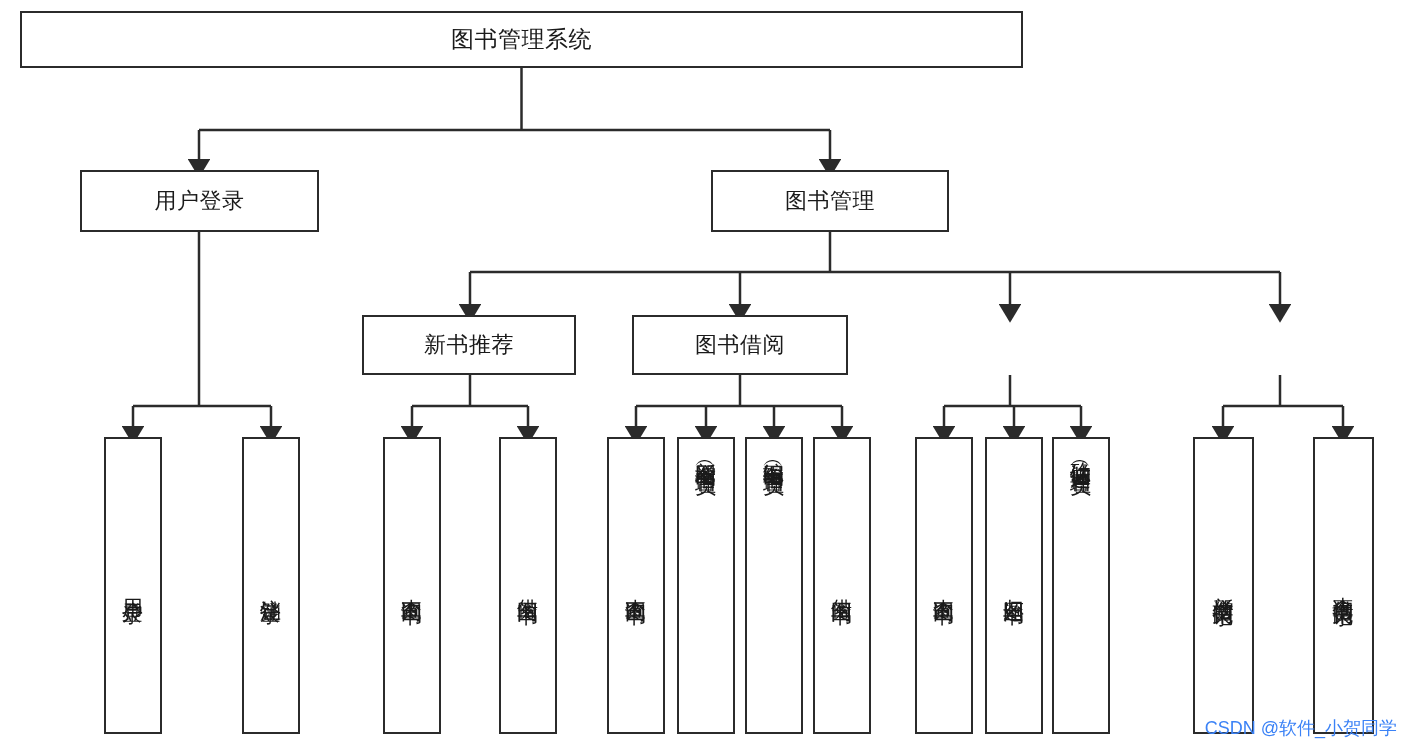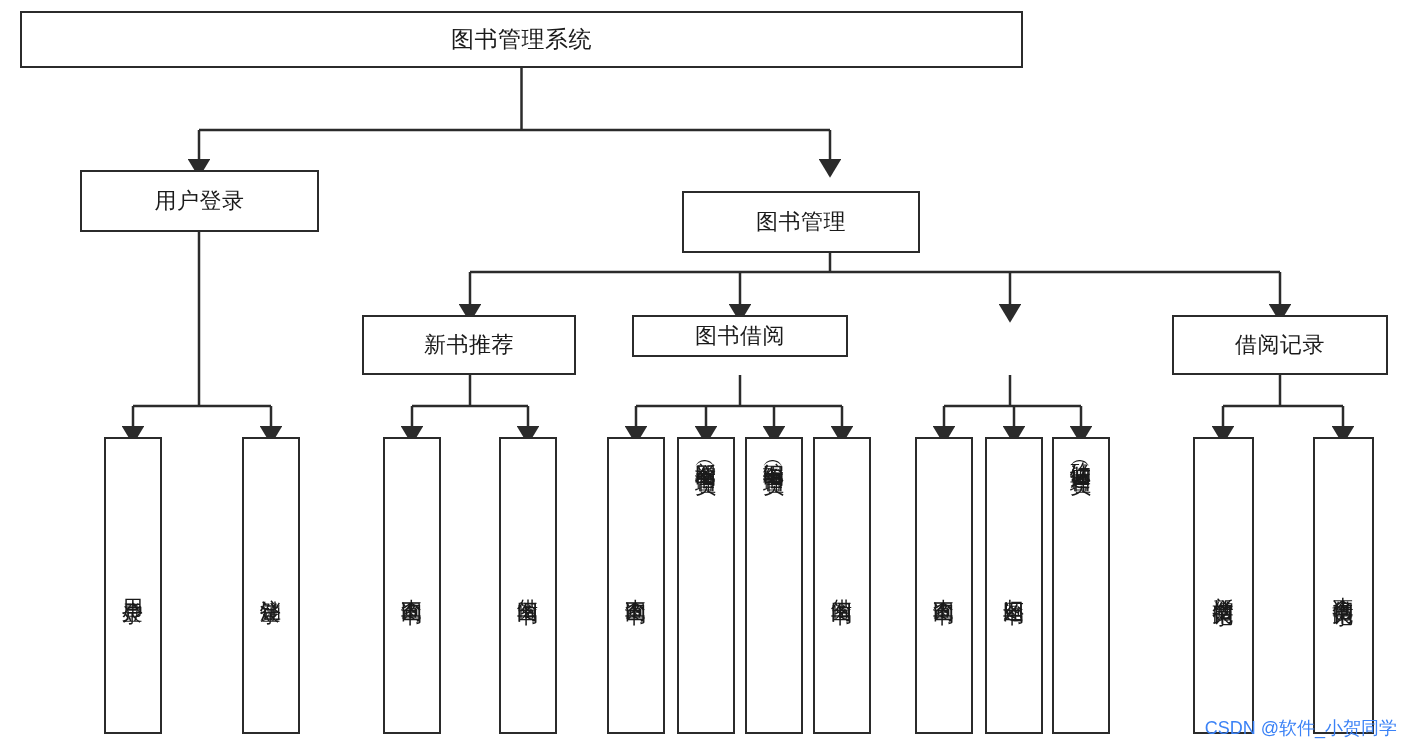--- a/index.html
+++ b/index.html
@@ -131,32 +131,29 @@
     </g>
   </svg>
 
   <div class="node horiz root" style="left:20px; top:11px; width:1003px; height:57px;">
     <span class="lbl">图书管理系统</span>
   </div>
 
   <div class="node horiz" style="left:80px; top:170px; width:239px; height:62px;">
     <span class="lbl">用户登录</span>
   </div>
-  <div class="node horiz" style="left:682px; top:170px; width:238px; height:62px;margin-top:21px;">
+  <div class="node horiz" style="left:711px; top:170px; width:238px; height:62px;">
     <span class="lbl">图书管理</span>
   </div>
 
   <div class="node horiz" style="left:362px; top:315px; width:214px; height:60px;">
     <span class="lbl">新书推荐</span>
   </div>
-  <div class="node horiz" style="left:632px; top:315px; width:216px; height:42px;">
+  <div class="node horiz" style="left:632px; top:315px; width:216px; height:60px;">
     <span class="lbl">图书借阅</span>
-  </div>
-  <div class="node horiz" style="left:1172px; top:315px; width:216px; height:60px;">
-    <span class="lbl">借阅记录</span>
   </div>
 
   <div class="node vert centered" style="left:104px; top:437px; width:58px; height:297px;">
     <span class="lbl">用户登录</span>
   </div>
   <div class="node vert centered" style="left:242px; top:437px; width:58px; height:297px;">
     <span class="lbl">注销登录</span>
   </div>
 
   <div class="node vert centered" style="left:383px; top:437px; width:58px; height:297px;">

